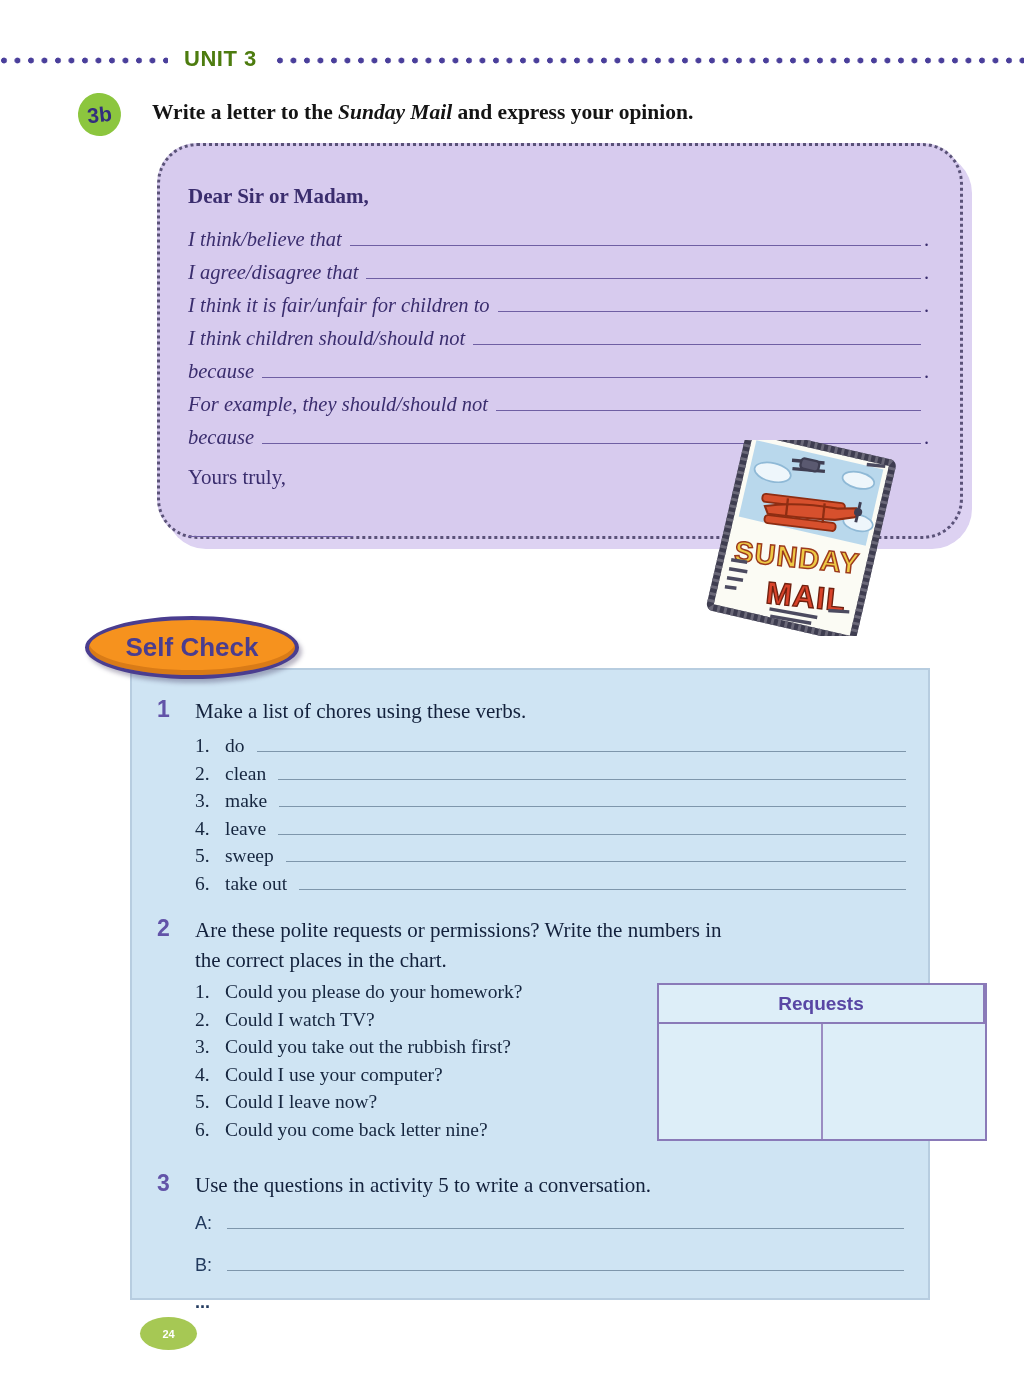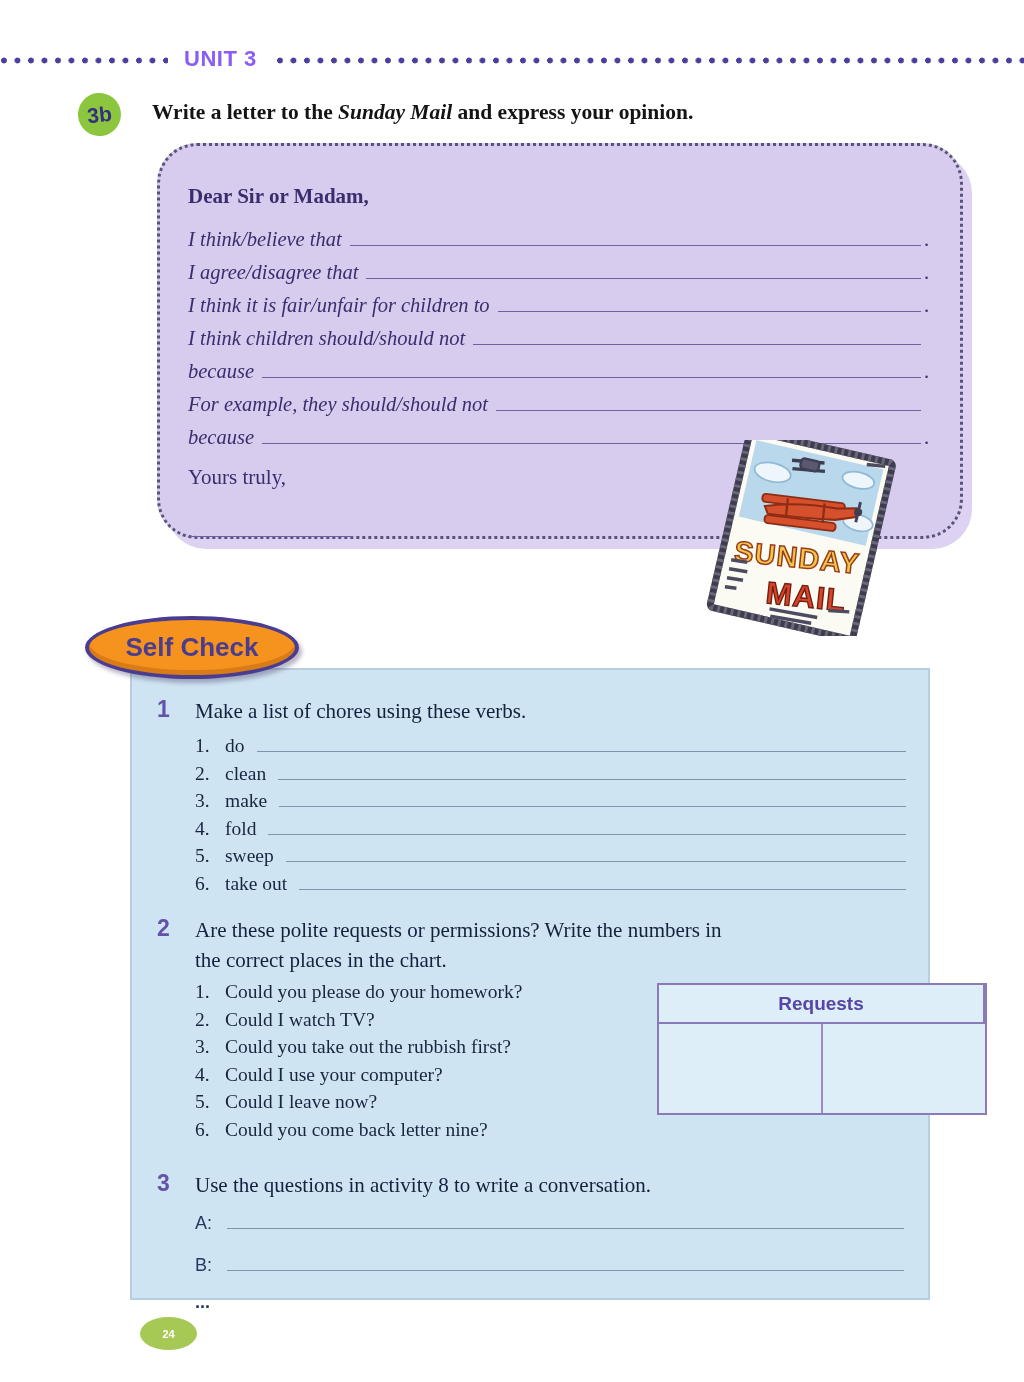--- a/index.html
+++ b/index.html
@@ -6,21 +6,21 @@
   #canvas{position:relative;width:1024px;height:1382px;background:#ffffff;overflow:hidden;
           font-family:"Liberation Serif", serif;}
 
   
   .dots{position:absolute;height:9px;
         background-image:radial-gradient(circle at 4px 4.5px, #4a3f9b 2.6px, transparent 3.3px);
         background-size:13.5px 9px;background-repeat:repeat-x;}
   #dots-left{left:0;top:56;width:168px;top:56px;}
   #dots-right{left:276px;top:56px;width:748px;}
   #unit-label{position:absolute;left:184px;top:46px;font-family:"Liberation Sans",sans-serif;
-              font-weight:bold;font-size:22px;color:#8b5cf6;letter-spacing:.5px;}
+              font-weight:bold;font-size:22px;color:#4d7c0f;letter-spacing:.5px;}
 
   
   #badge-3b{position:absolute;left:78px;top:93px;width:43px;height:43px;border-radius:50%;
             background:#8cc63e;display:flex;align-items:center;justify-content:center;
             font-family:"Liberation Sans",sans-serif;font-weight:bold;font-size:21px;color:#332e7d;
             transform:rotate(-6deg);}
   #exercise-title{position:absolute;left:152px;top:100px;font-size:21.5px;font-weight:bold;color:#141414;}
   #exercise-title .it{font-style:italic;}
 
   
@@ -58,21 +58,21 @@
   .item-row .vb{white-space:nowrap;}
   .item-row .blank{flex:1;border-bottom:1.5px solid #7e96ab;margin:0 2px 3px 12px;height:18px;}
   #activity1 .items{margin-top:7px;}
   #activity2{margin-top:17px;}
   #act2-cols{display:flex;margin-top:6px;}
   #questions{width:462px;flex:none;}
   .q-row{display:flex;align-items:baseline;height:27.5px;font-size:19.5px;}
   .q-row .no{width:30px;flex:none;}
 
   
-  #chart-table{width:330px;height:132px;box-sizing:border-box;border:2px solid #8a7ab8;
+  #chart-table{width:330px;height:158px;box-sizing:border-box;border:2px solid #8a7ab8;
                background:#ddeef8;display:flex;flex-direction:column;margin-top:2px;}
   #chart-head{display:flex;height:37px;flex:none;border-bottom:2px solid #8a7ab8;}
   .th{flex:1;display:flex;align-items:center;justify-content:center;
       font-family:"Liberation Sans",sans-serif;font-weight:bold;font-size:19px;color:#5846a4;}
   .th:first-child{border-right:2px solid #8a7ab8;}
   #chart-body{display:flex;flex:1;}
   .td{flex:1;}
   .td:first-child{border-right:2px solid #9b8cc2;}
 
   #activity3{margin-top:24px;}
@@ -204,21 +204,21 @@
               <span class="vb">clean</span>
               <span class="blank"></span>
             </div>
           <div class="item-row">
               <span class="no">3.</span>
               <span class="vb">make</span>
               <span class="blank"></span>
             </div>
           <div class="item-row">
               <span class="no">4.</span>
-              <span class="vb">fold</span>
+              <span class="vb">leave</span>
               <span class="blank"></span>
             </div>
           <div class="item-row">
               <span class="no">5.</span>
               <span class="vb">sweep</span>
               <span class="blank"></span>
             </div>
           <div class="item-row">
               <span class="no">6.</span>
               <span class="vb">take out</span>
@@ -269,21 +269,21 @@
               <div class="td"></div>
             </div>
           </div>
         </div>
       </div>
     </div>
 
     <div class="activity" id="activity3">
       <div class="act-num">3</div>
       <div class="act-body">
-        <div class="act-title">Use the questions in activity 8 to write a conversation.</div>
+        <div class="act-title">Use the questions in activity 5 to write a conversation.</div>
         <div class="sp-row">
             <span class="sp">A:</span>
             <span class="blank"></span>
           </div>
         <div class="sp-row">
             <span class="sp">B:</span>
             <span class="blank"></span>
           </div>
         <div id="ellipsis">...</div>
       </div>

